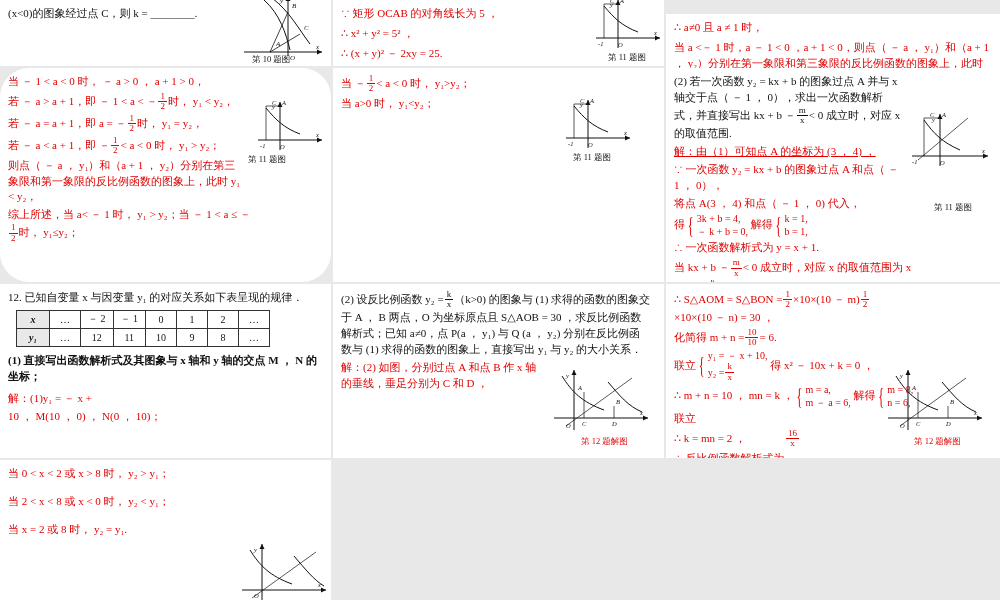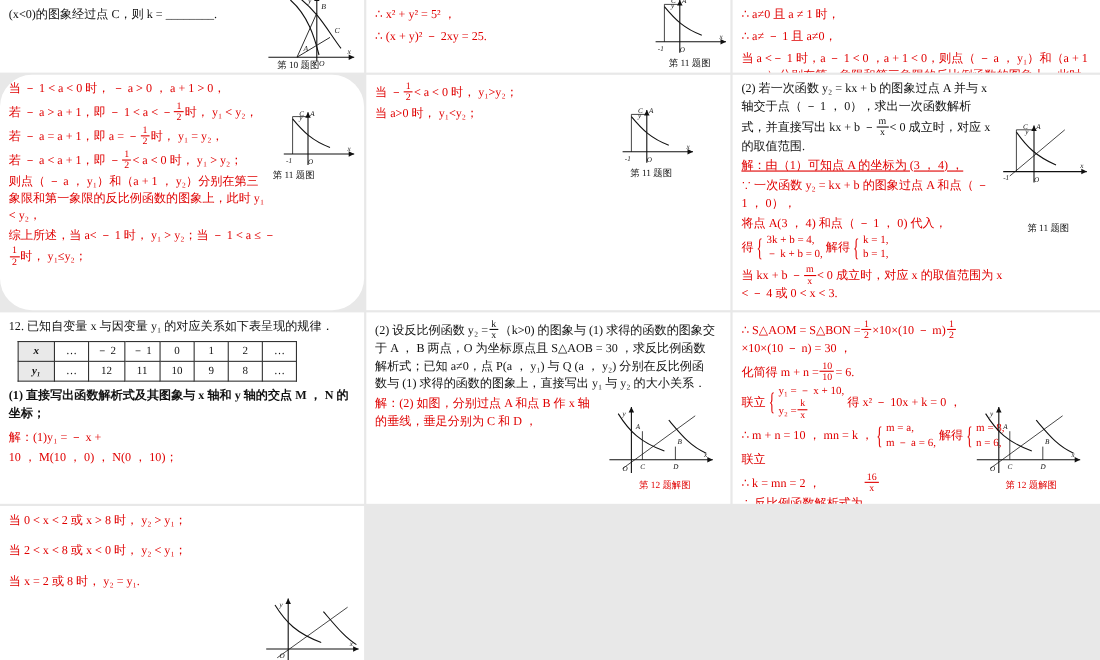--- a/index.html
+++ b/index.html
@@ -92,20 +92,21 @@
         <text x="46" y="52" font-size="7" font-style="italic" fill="#111">A</text>
         <text x="60" y="66" font-size="7" font-style="italic" fill="#111">O</text>
         <text x="86" y="55" font-size="7" font-style="italic" fill="#111">x</text>
         <text x="50" y="9" font-size="7" font-style="italic" fill="#111">y</text>
       </svg>
     </div>
     <div class="cap blkcap" style="left:252px;top:54px;">第 10 题图</div>
   </div>
 
   <div class="cell pad" style="left:333px;top:0px;width:331px;height:66px;">
+    <p class="red">∵ 矩形 OCAB 的对角线长为 5 ，</p>
     <p class="red">∴ x² + y² = 5² ，</p>
     <p class="red">∴ (x + y)² － 2xy = 25.</p>
     <div class="fig" style="left:255px;top:-4px;">
       <svg width="78" height="58" viewBox="0 0 78 58">
         <line x1="8" y1="42" x2="72" y2="42" stroke="#111" stroke-width="1"></line>
         <polygon points="72,42 67,39.5 67,44.5" fill="#111"></polygon>
         <line x1="30" y1="52" x2="30" y2="4" stroke="#111" stroke-width="1"></line>
         <polygon points="30,4 27.5,9 32.5,9" fill="#111"></polygon>
         <path d="M16 10 C26 22 34 30 50 36" stroke="#111" fill="none" stroke-width="1"></path>
         <line x1="16" y1="8" x2="16" y2="42" stroke="#111" stroke-width="0.7"></line>
@@ -114,23 +115,22 @@
         <text x="32" y="7" font-size="6.5" font-style="italic" fill="#111">A</text>
         <text x="10" y="50" font-size="6.5" font-style="italic" fill="#111">-1</text>
         <text x="30" y="51" font-size="6.5" font-style="italic" fill="#111">O</text>
         <text x="66" y="39" font-size="6.5" font-style="italic" fill="#111">x</text>
         <text x="22" y="11" font-size="6.5" font-style="italic" fill="#111">y</text>
       </svg>
     </div>
     <div class="cap blkcap" style="left:275px;top:52px;">第 11 题图</div>
   </div>
 
-  <div class="cell pad" style="left:666px;top:0px;width:334px;height:66px;">
+  <div class="cell pad" style="left:666px;top:14px;width:334px;height:66px;">
     <p class="red">∴ a≠0 且 a ≠ 1 时，</p>
-    <p class="red">∴ a≠ － 1 且 a≠0，</p>
     <p class="red">当 a &lt;－ 1 时，a － 1 &lt; 0 ，a + 1 &lt; 0，则点（ － a ， y₁）和（a + 1 ， y₂）分别在第一象限和第三象限的反比例函数的图象上，此时 y₁ &gt;</p>
   </div>
 
   <div class="cell pad tight" style="left:0px;top:68px;width:331px;height:214px;border-radius:29px;">
     <p class="red">当 － 1 &lt; a &lt; 0 时， － a &gt; 0 ， a + 1 &gt; 0，</p>
     <p class="red">
       <span>若 － a &gt; a + 1，即 － 1 &lt; a &lt; －</span><span class="frac"><span class="n">1</span><span class="d">2</span></span><span>时， y₁ &lt; y₂，</span>
     </p>
     <p class="red">
       <span>若 － a = a + 1，即 a = －</span><span class="frac"><span class="n">1</span><span class="d">2</span></span><span>时， y₁ = y₂，</span>
@@ -199,20 +199,21 @@
       <span class="brace">
         <span>3k + b = 4,</span><br>
         <span>－ k + b = 0,</span>
       </span>
       <span>解得</span>
       <span class="brace">
         <span>k = 1,</span><br>
         <span>b = 1,</span>
       </span>
     </p>
+    <p class="red">∴ 一次函数解析式为 y = x + 1.</p>
     <p class="red" style="width:238px;">
       <span>当 kx + b －</span><span class="frac"><span class="n">m</span><span class="d">x</span></span><span>&lt; 0 成立时，对应 x 的取值范围为 x &lt; － 4 或 0 &lt; x &lt; 3.</span>
     </p>
     <div class="fig" style="left:240px;top:42px;">
       <svg width="88" height="62" viewBox="0 0 88 62">
         <line x1="6" y1="46" x2="82" y2="46" stroke="#111" stroke-width="1"></line>
         <polygon points="82,46 77,43.5 77,48.5" fill="#111"></polygon>
         <line x1="34" y1="56" x2="34" y2="4" stroke="#111" stroke-width="1"></line>
         <polygon points="34,4 31.5,9 36.5,9" fill="#111"></polygon>
         <path d="M18 10 C28 24 36 32 54 40" stroke="#111" fill="none" stroke-width="1"></path>

